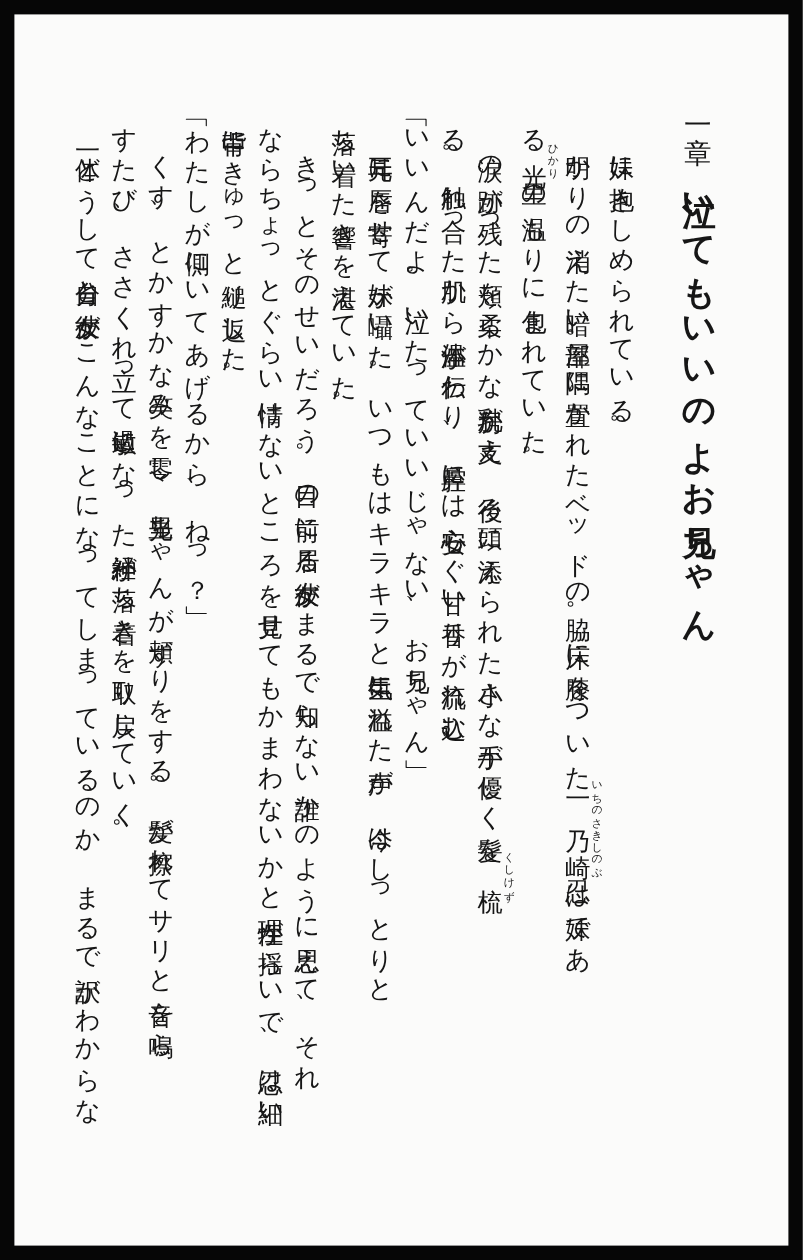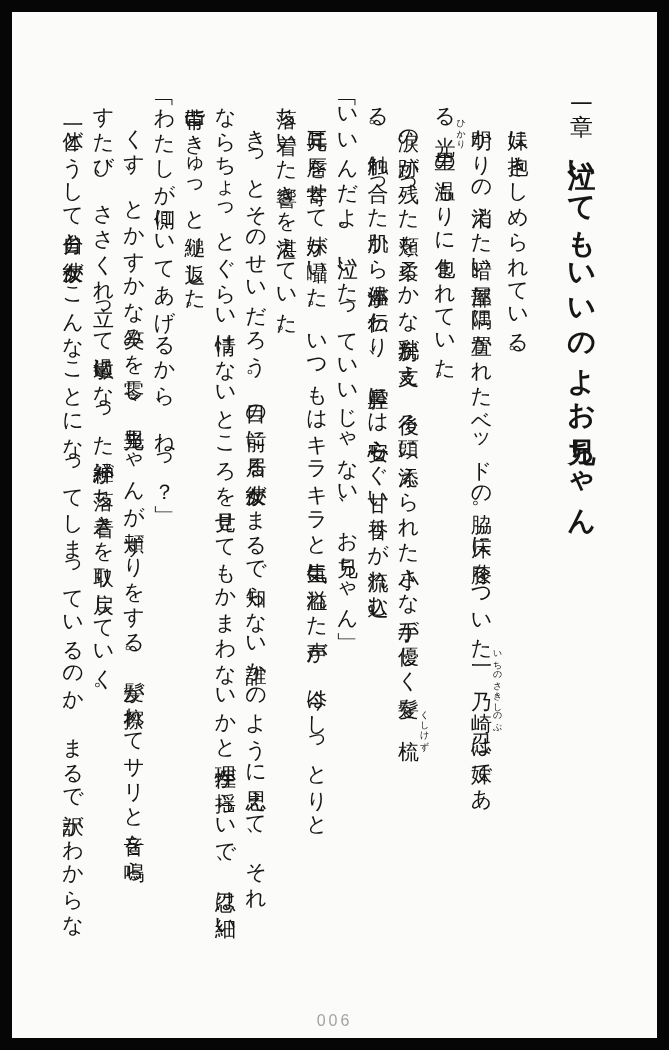--- a/index.html
+++ b/index.html
@@ -87,14 +87,13 @@
         <p>落ち着いた響きを湛えていた。</p>
         <p>　きっとそのせいだろう。目の前に居る彼女がまるで知らない誰かのように思えて、それ</p>
         <p>ならちょっとぐらい情けないところを見せてもかまわないかと理性が揺らいで、忍は細い</p>
         <p>背中にきゅっと縋り返した。</p>
         <p>「わたしが側にいてあげるから、ねっ？」</p>
         <p>　くす、とかすかな笑みを零し、光里ちゃんが頬ずりをする。髪が擦れてサリと音を鳴ら</p>
         <p>すたび、ささくれ立って過敏になった神経が落ち着きを取り戻していく。</p>
         <p>　一体どうして自分と彼女がこんなことになってしまっているのか、まるで訳がわからな</p>
       </div>
   </div>
-  <div class="page-number">006</div>
 </div>
 
 </body></html>

